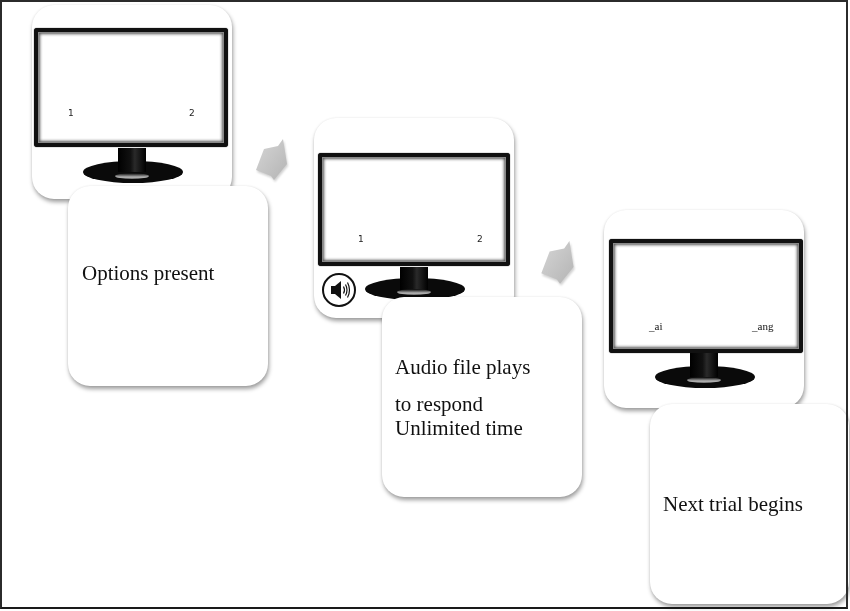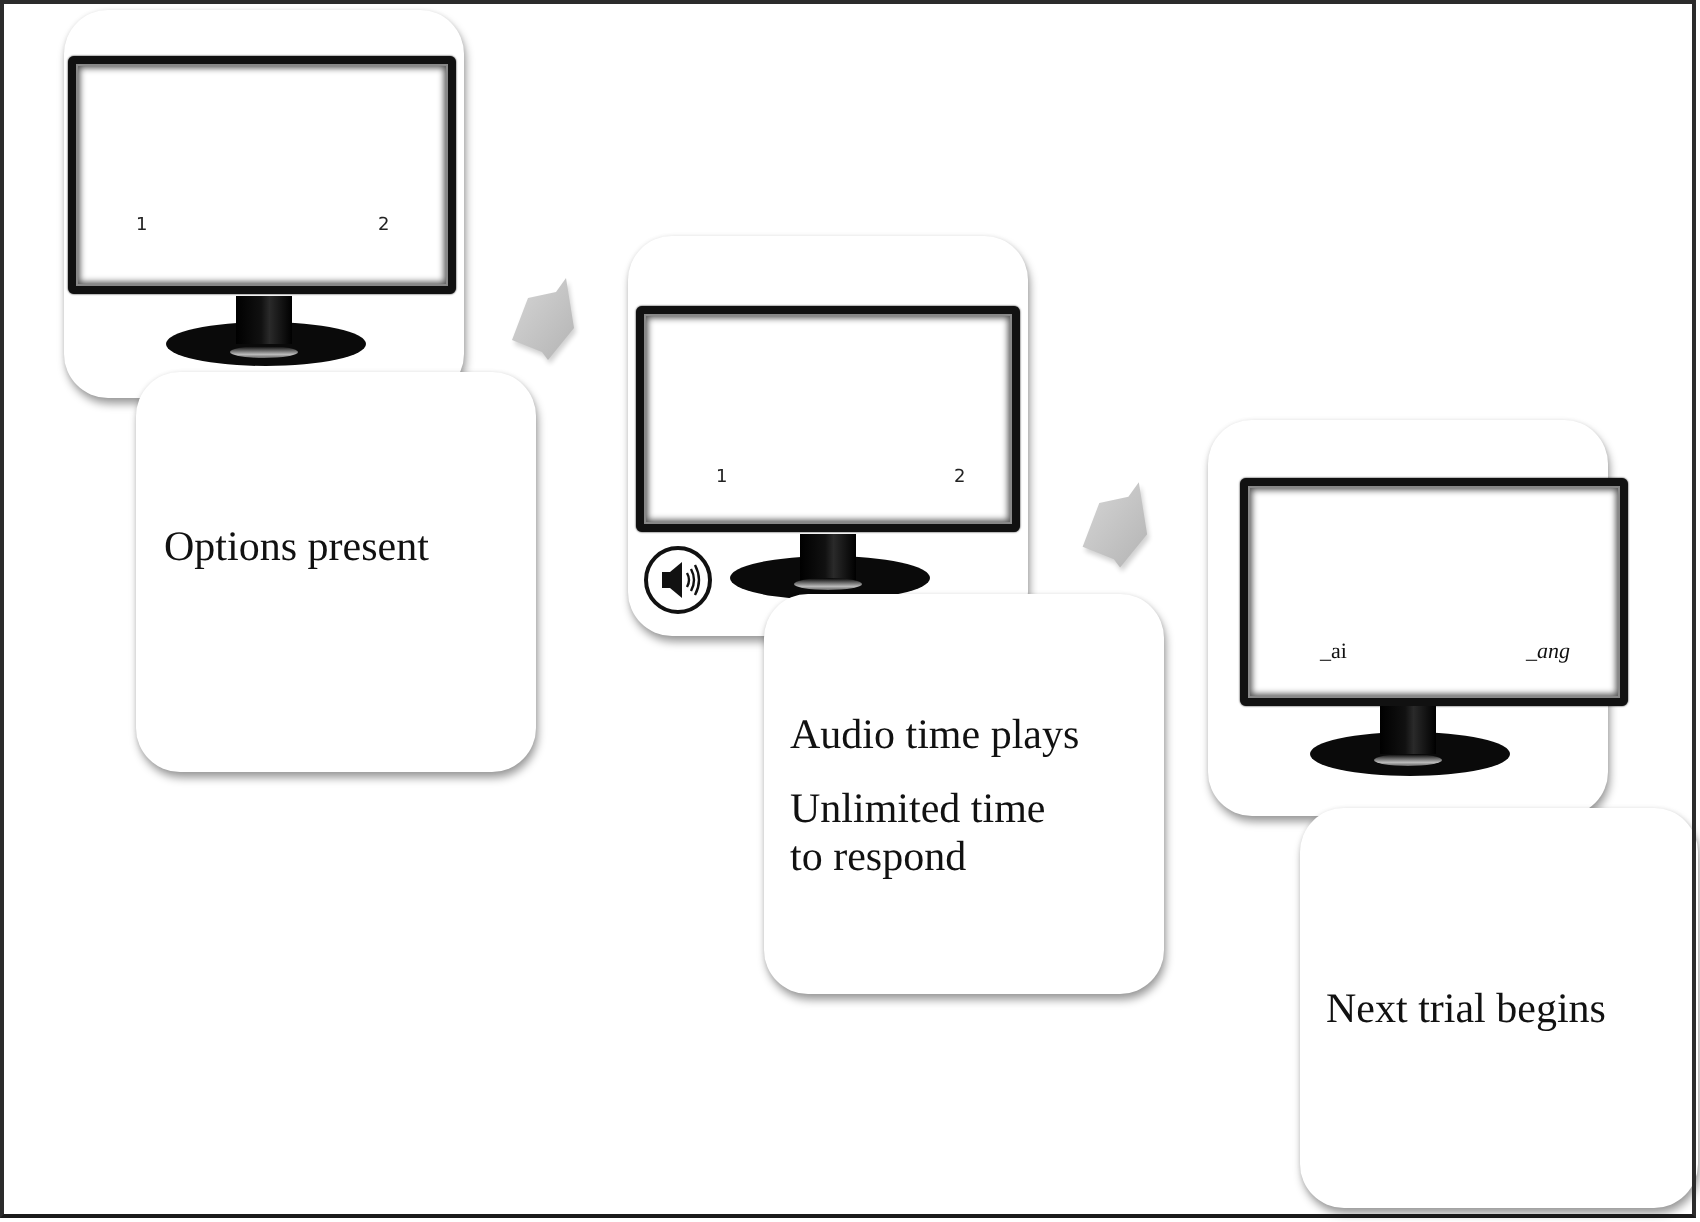--- a/index.html
+++ b/index.html
@@ -103,44 +103,44 @@
       <path d="M11 11 L17 6 L17 24 L11 19 Z" fill="#111"></path>
       <path d="M19.5 11.5 Q21.5 15 19.5 18.5" stroke="#111" stroke-width="1.2" fill="none"></path>
       <path d="M21.5 9.5 Q24.5 15 21.5 20.5" stroke="#111" stroke-width="1.2" fill="none"></path>
       <path d="M23.5 7.5 Q27.5 15 23.5 22.5" stroke="#111" stroke-width="1.2" fill="none"></path>
     </svg>
   </div>
 </div>
 
 <div class="card text-card" style="left:382px; top:297px; z-index:2;">
   <div class="step-text" style="left:13px; top:58px;">
-    <div style="margin-bottom:13px;">Audio time plays</div>
+    <div style="margin-bottom:13px;">Audio file plays</div>
+    <div>to respond</div>
     <div>Unlimited time</div>
-    <div>to respond</div>
   </div>
 </div>
 
 <svg class="arrow" style="left:537px; top:238px;" width="44" height="52" viewBox="0 0 42 50">
   <defs>
     <linearGradient id="ag2" x1="0" y1="0" x2="1" y2="1">
       <stop offset="0" stop-color="#d6d6d6"></stop>
       <stop offset="1" stop-color="#b4b4b4"></stop>
     </linearGradient>
     <filter id="as2" x="-30%" y="-30%" width="160%" height="160%">
       <feGaussianBlur stdDeviation="1.2"></feGaussianBlur>
     </filter>
   </defs>
   <path d="M12 13 L26 10 L31 3 L35 28 L22 44 L19 40 L4 34 Z" fill="#000" opacity="0.18" filter="url(#as2)" transform="translate(1,2)"></path>
   <path d="M12 13 L26 10 L31 3 L35 28 L22 44 L19 40 L4 34 Z" fill="url(#ag2)"></path>
 </svg>
 
 <div class="card monitor-card" style="left:604px; top:210px; height:198px; z-index:1;">
-  <div class="screen" style="left:16px; top:29px; width:186px; height:106px;">
+  <div class="screen" style="left:5px; top:29px; width:186px; height:106px;">
     <span class="opt-label serif" style="left:36px; top:77px;">_ai</span>
-    <span class="opt-label serif" style="left:139px; top:77px;font-style:italic;">_ang</span>
+    <span class="opt-label serif" style="left:139px; top:77px;">_ang</span>
   </div>
   <div class="neck" style="left:86px; top:143px;"></div>
   <div class="base" style="left:51px; top:156px;"></div>
   <div class="base-ring" style="left:83px; top:167px;"></div>
 </div>
 
 <div class="card text-card" style="left:650px; top:404px; width:199px; z-index:2;">
   <div class="step-text" style="left:13px; top:88px;font-family:Liberation Serif, serif;">
     <div>Next trial begins</div>
   </div>

